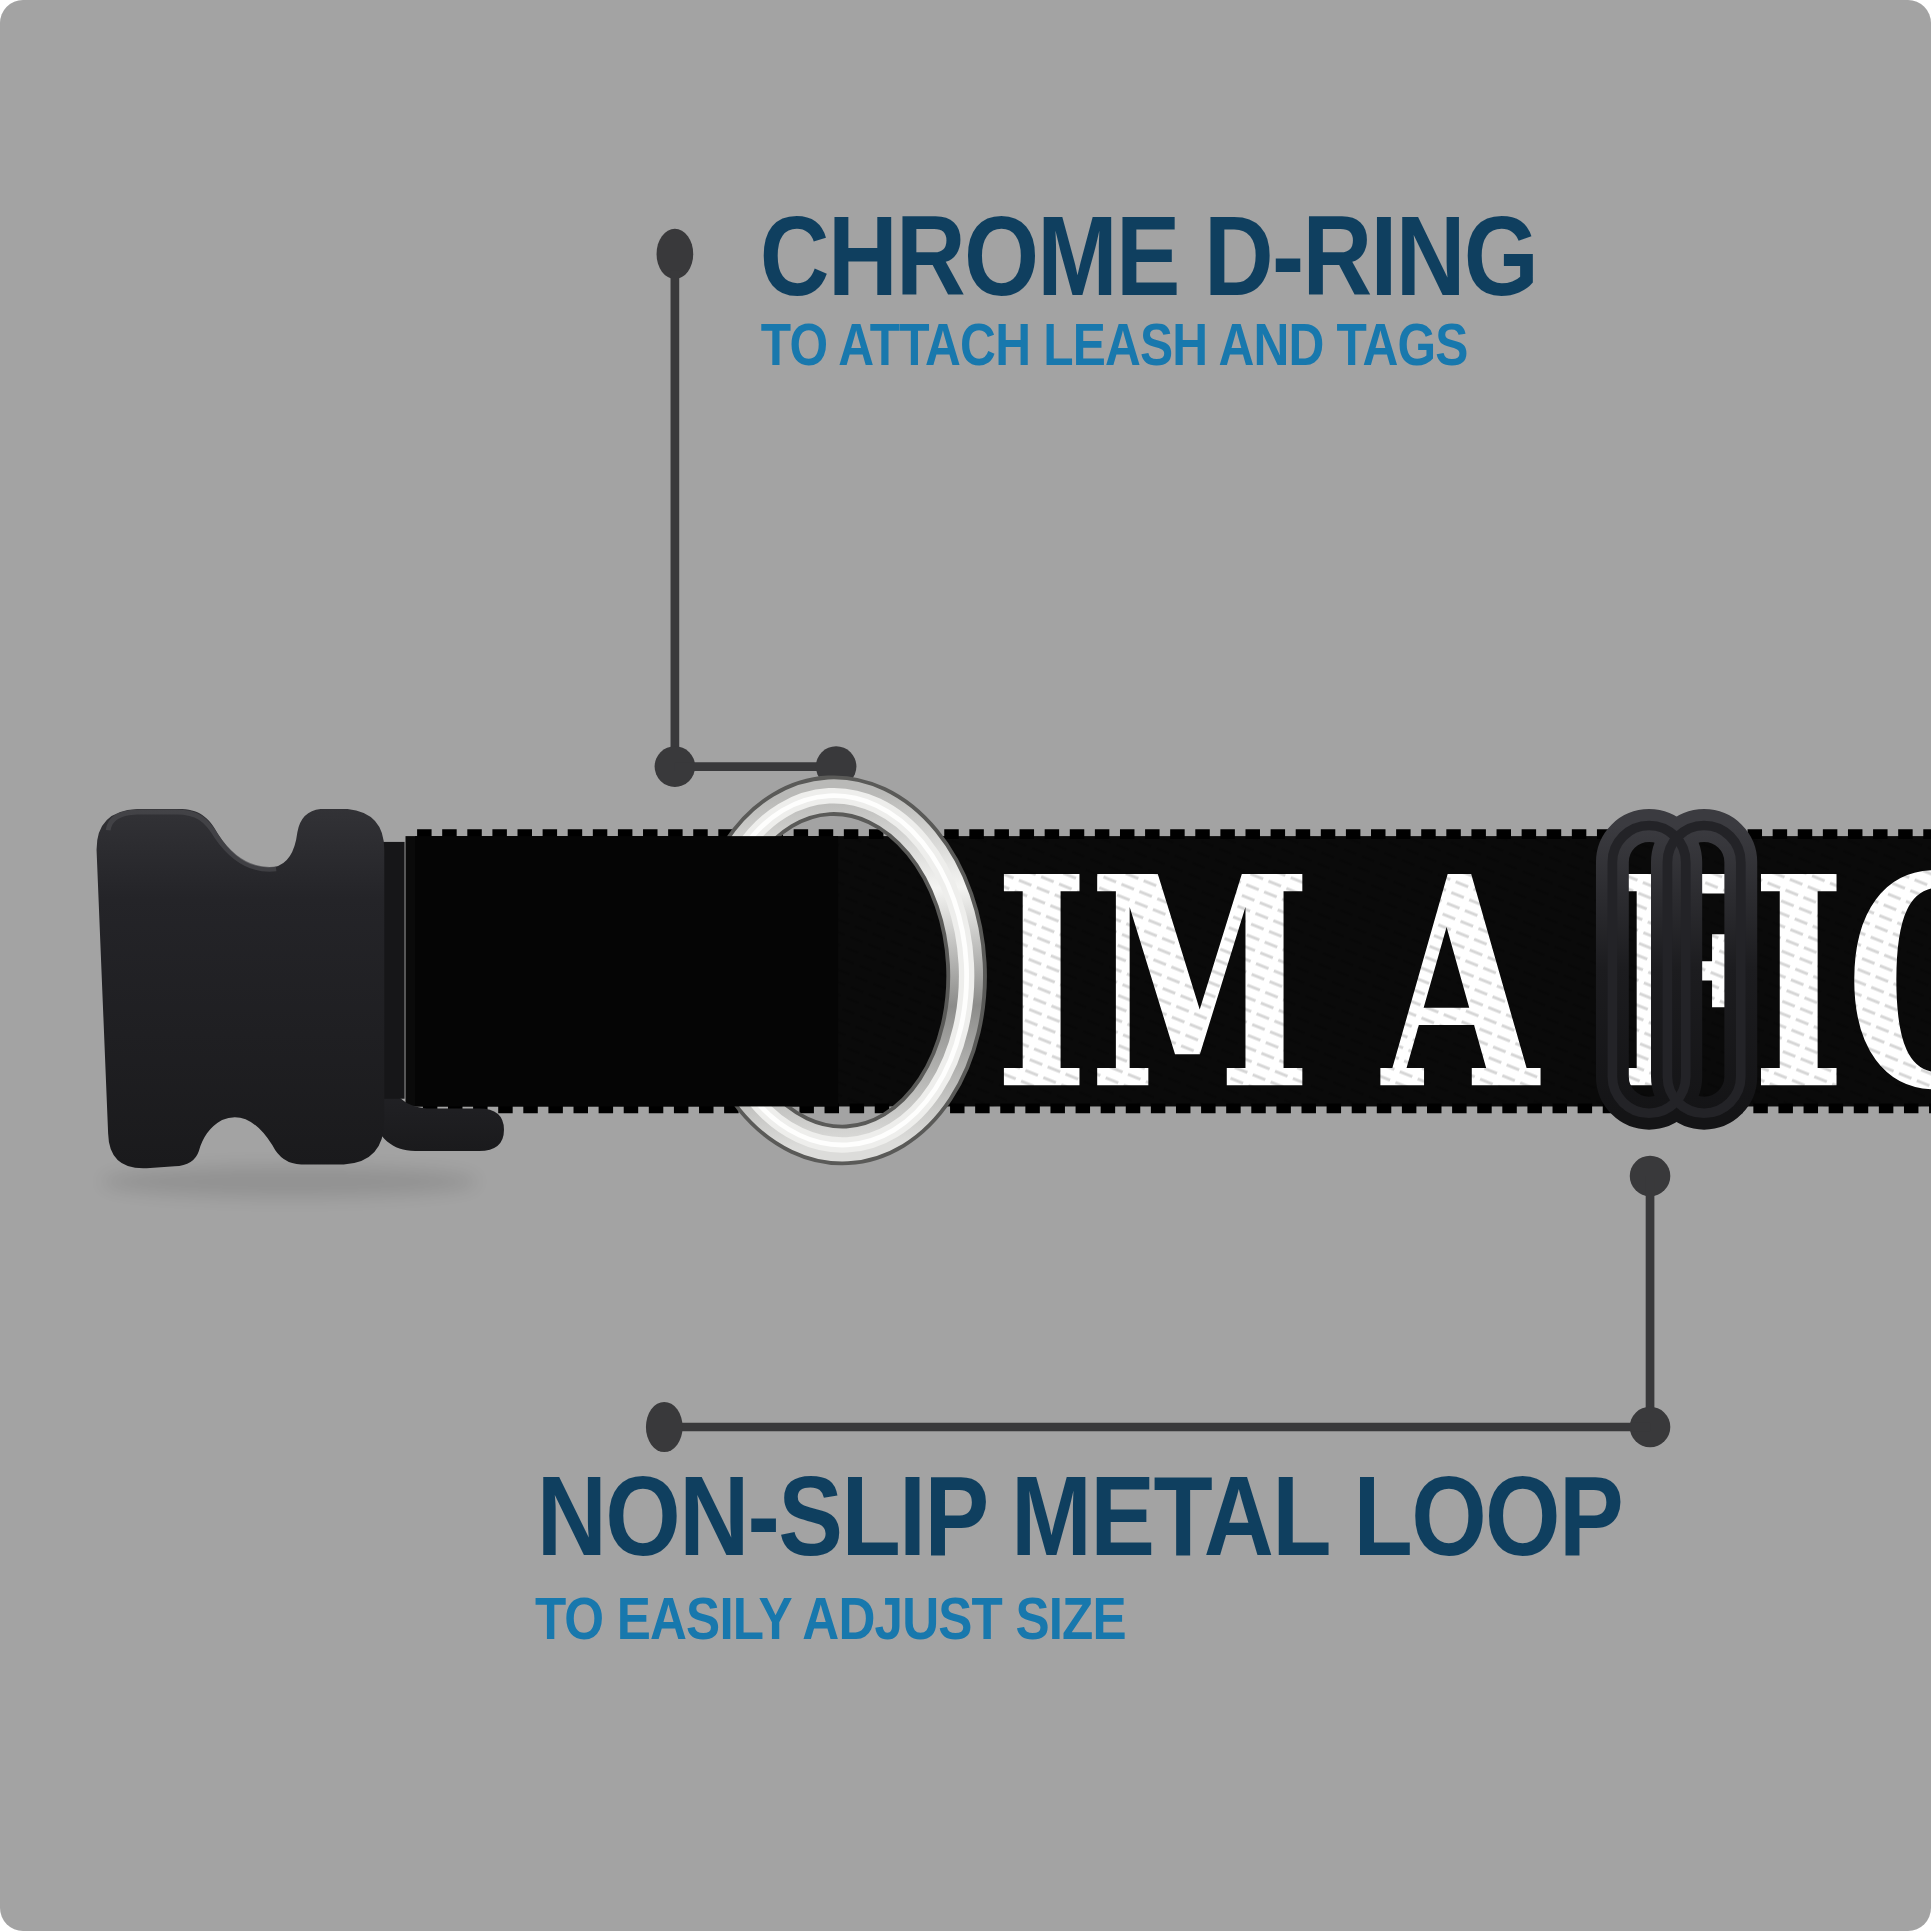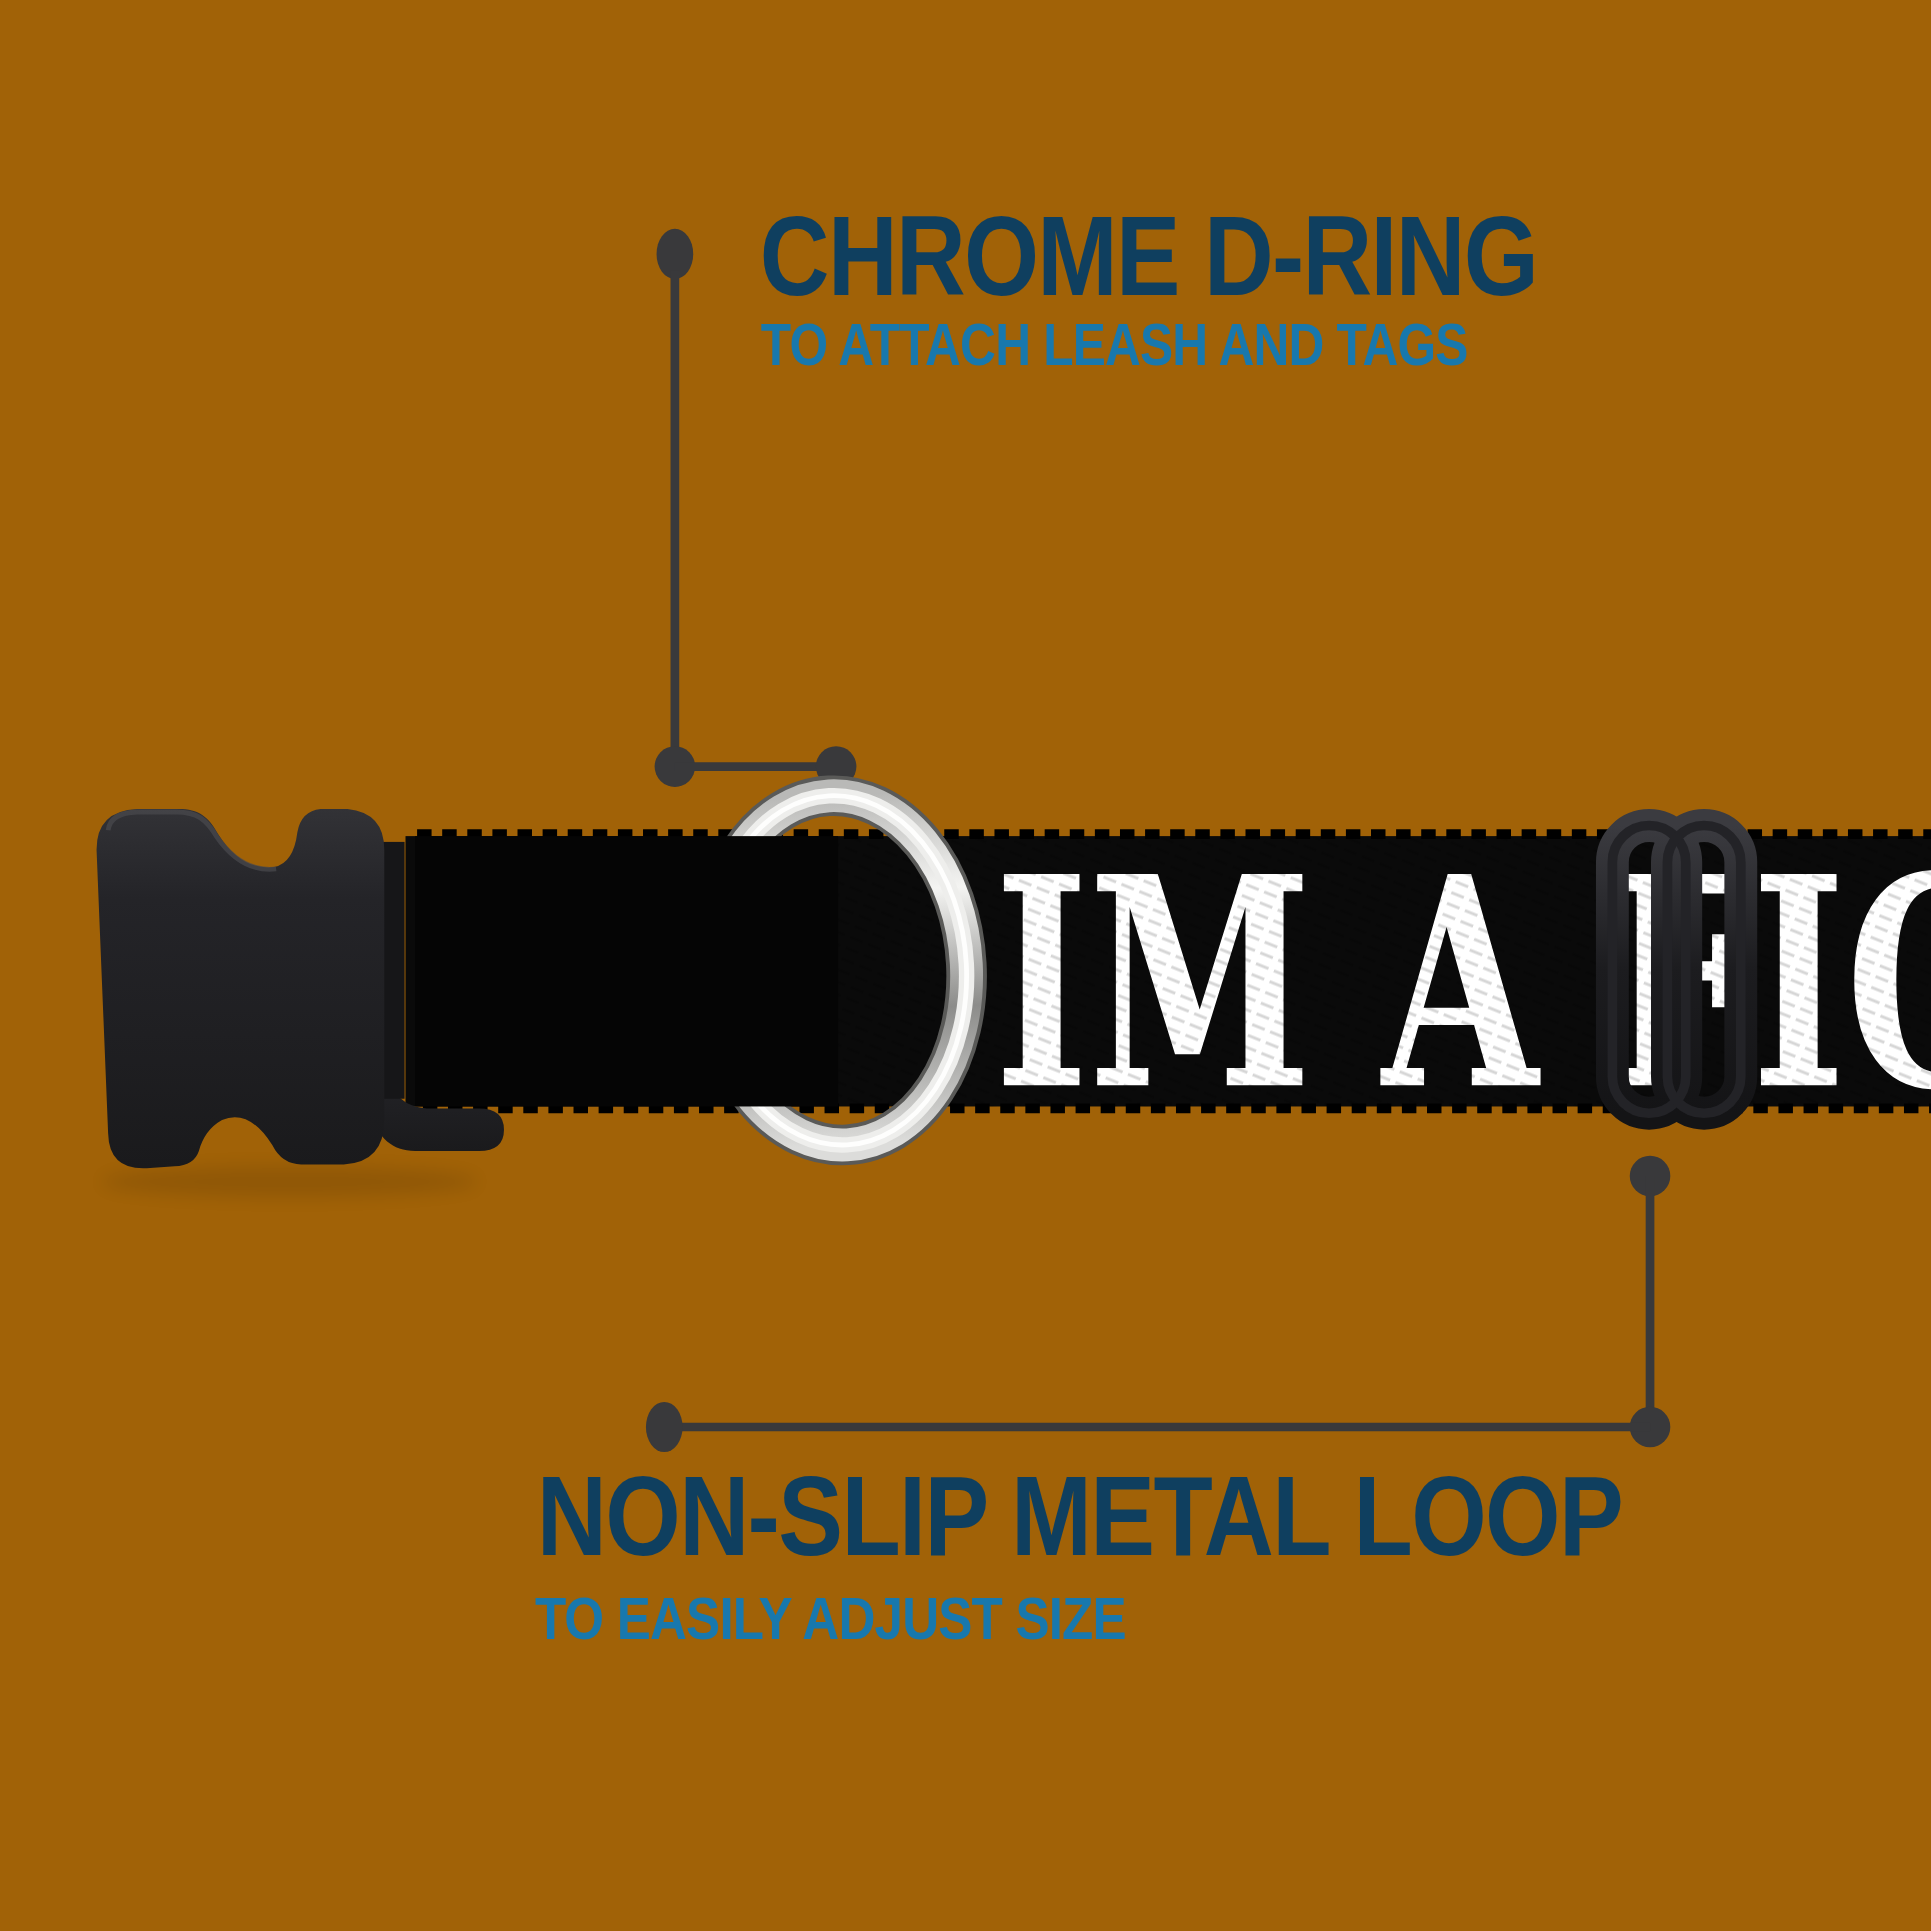--- a/index.html
+++ b/index.html
@@ -7,22 +7,23 @@
     padding: 0;
     background: #ffffff;
     width: 1931px;
     height: 1931px;
     font-family: "Liberation Sans", sans-serif;
   }
   #stage {
     position: relative;
     width: 1931px;
     height: 1931px;
-    background: #a16207;
+    background: #a3a3a3;
     overflow: hidden;
+    border-radius: 23px;
   }
   svg { display: block; }
   text { user-select: none; }
   .callout-title {
     font-family: "Liberation Sans", sans-serif;
     font-weight: bold;
     font-size: 117px;
     letter-spacing: -2px;
   }
   .callout-subtitle {

